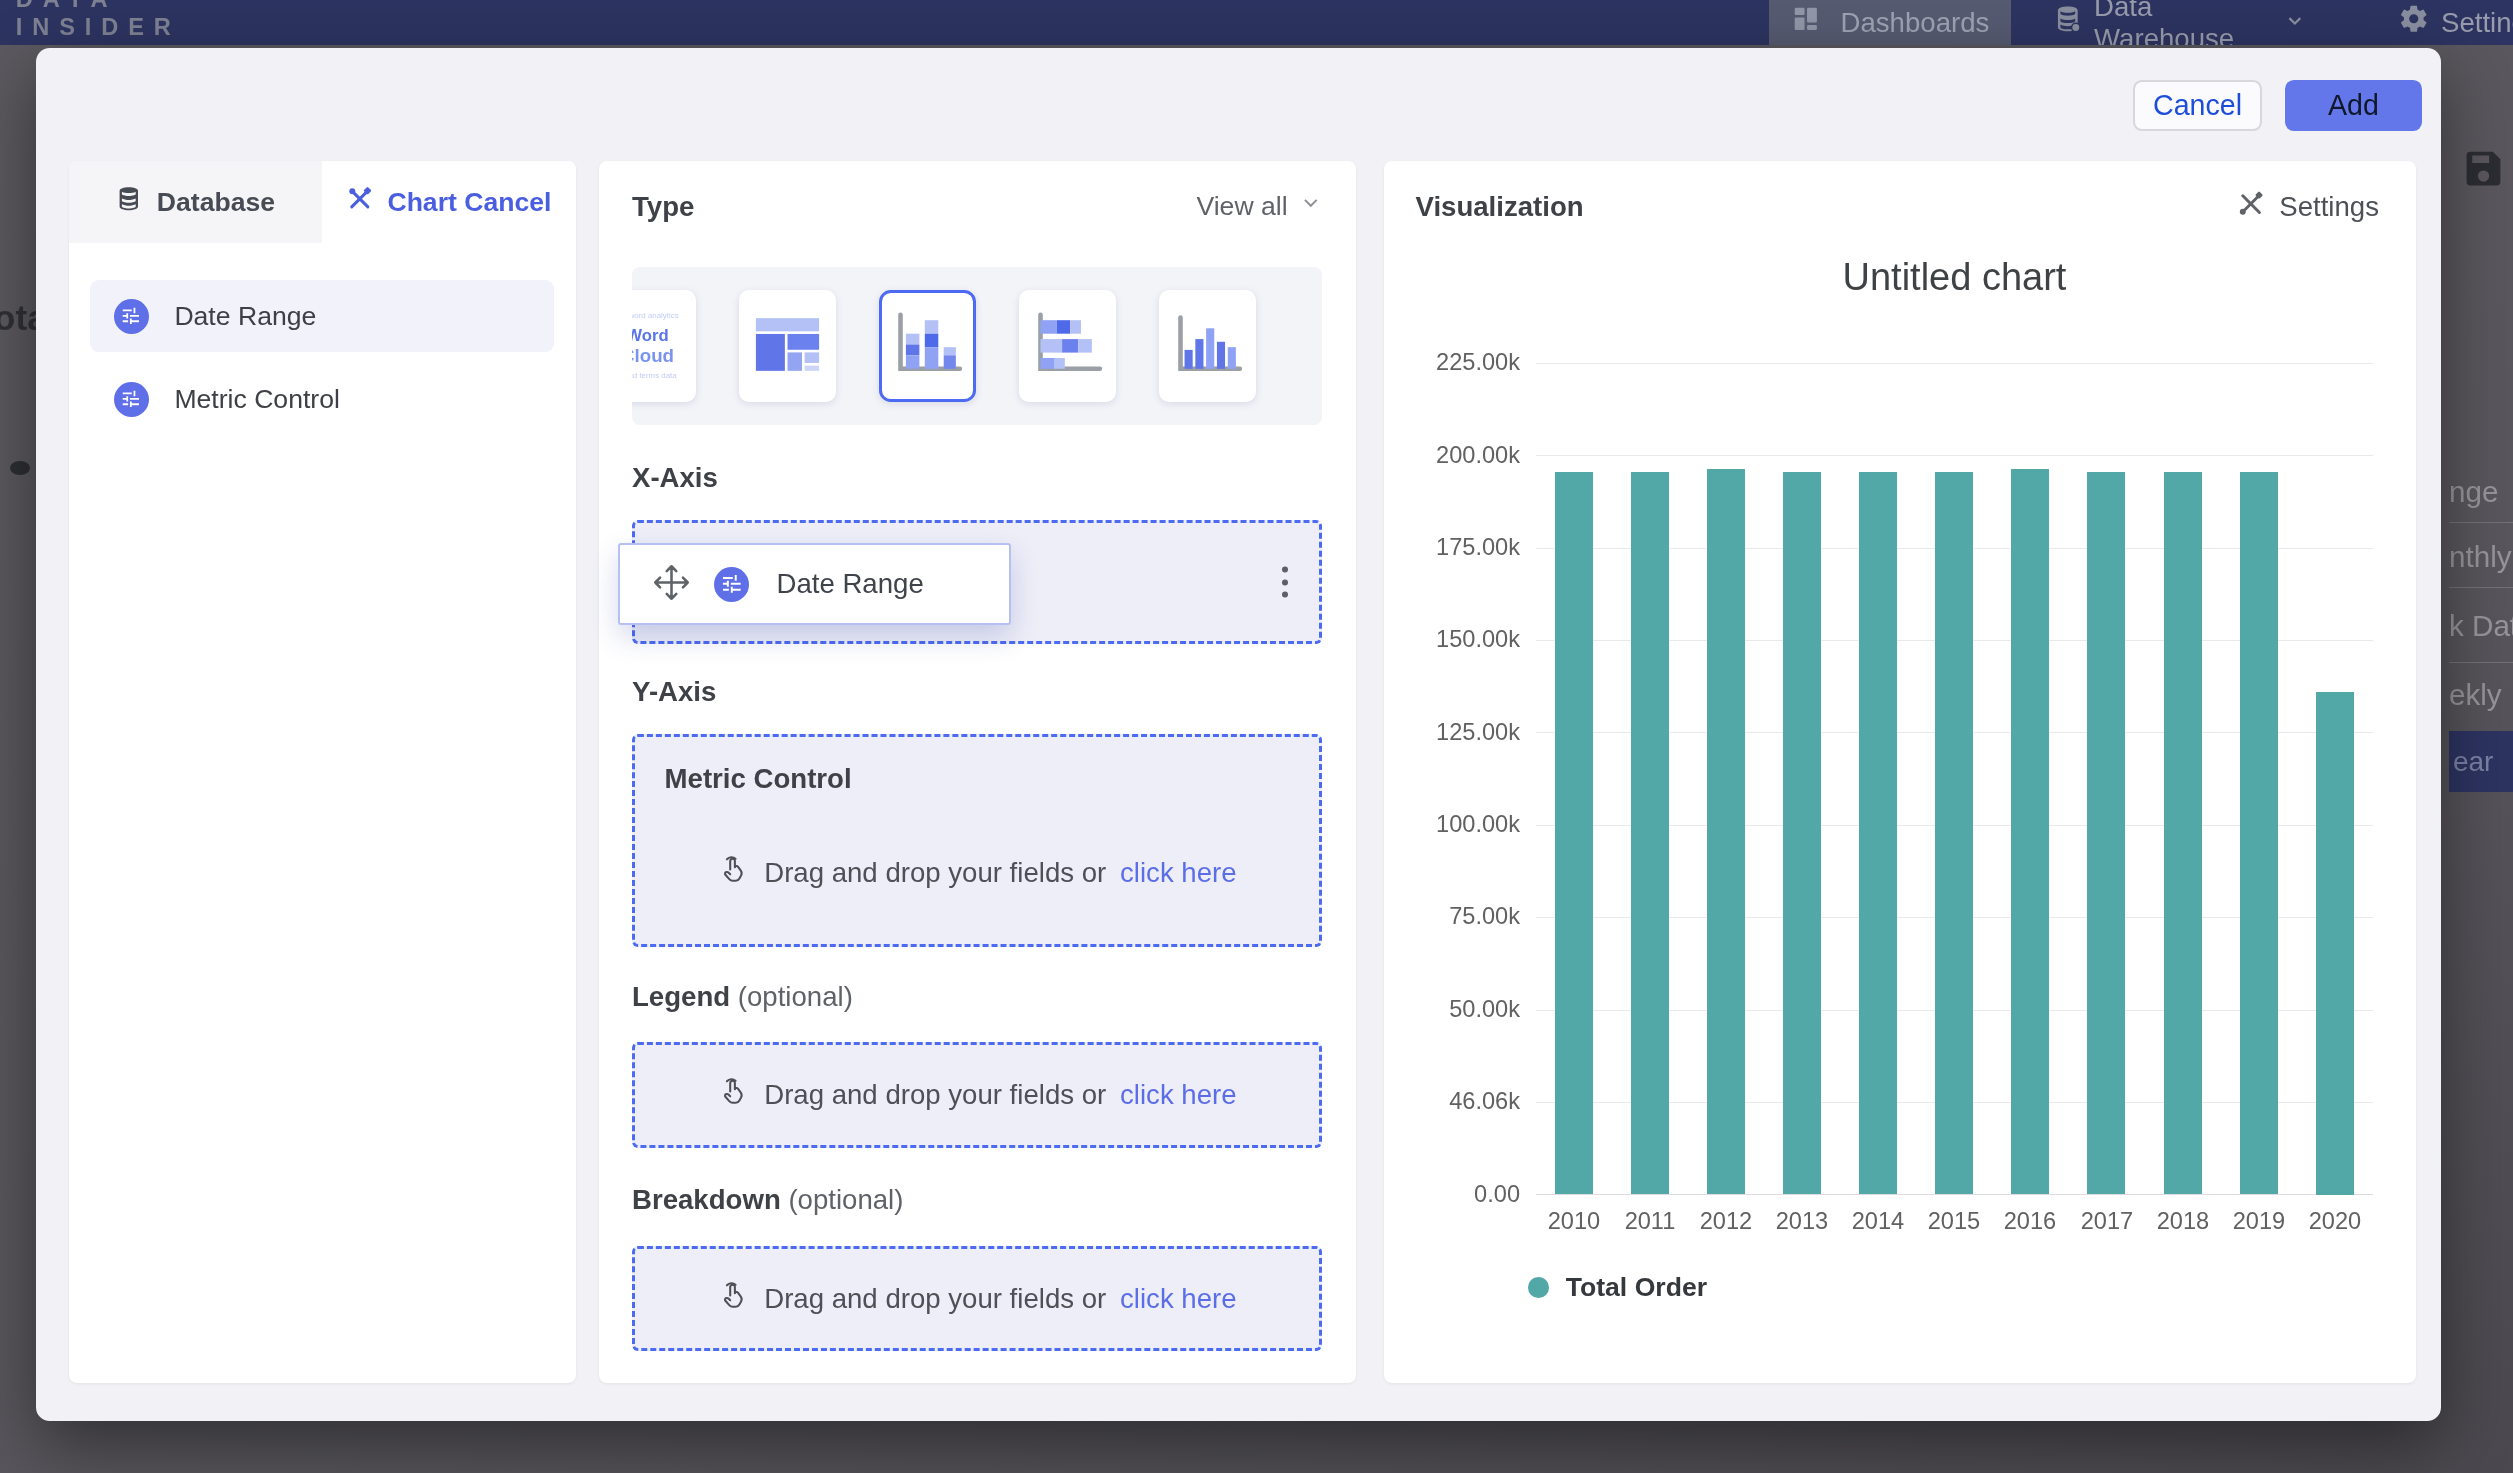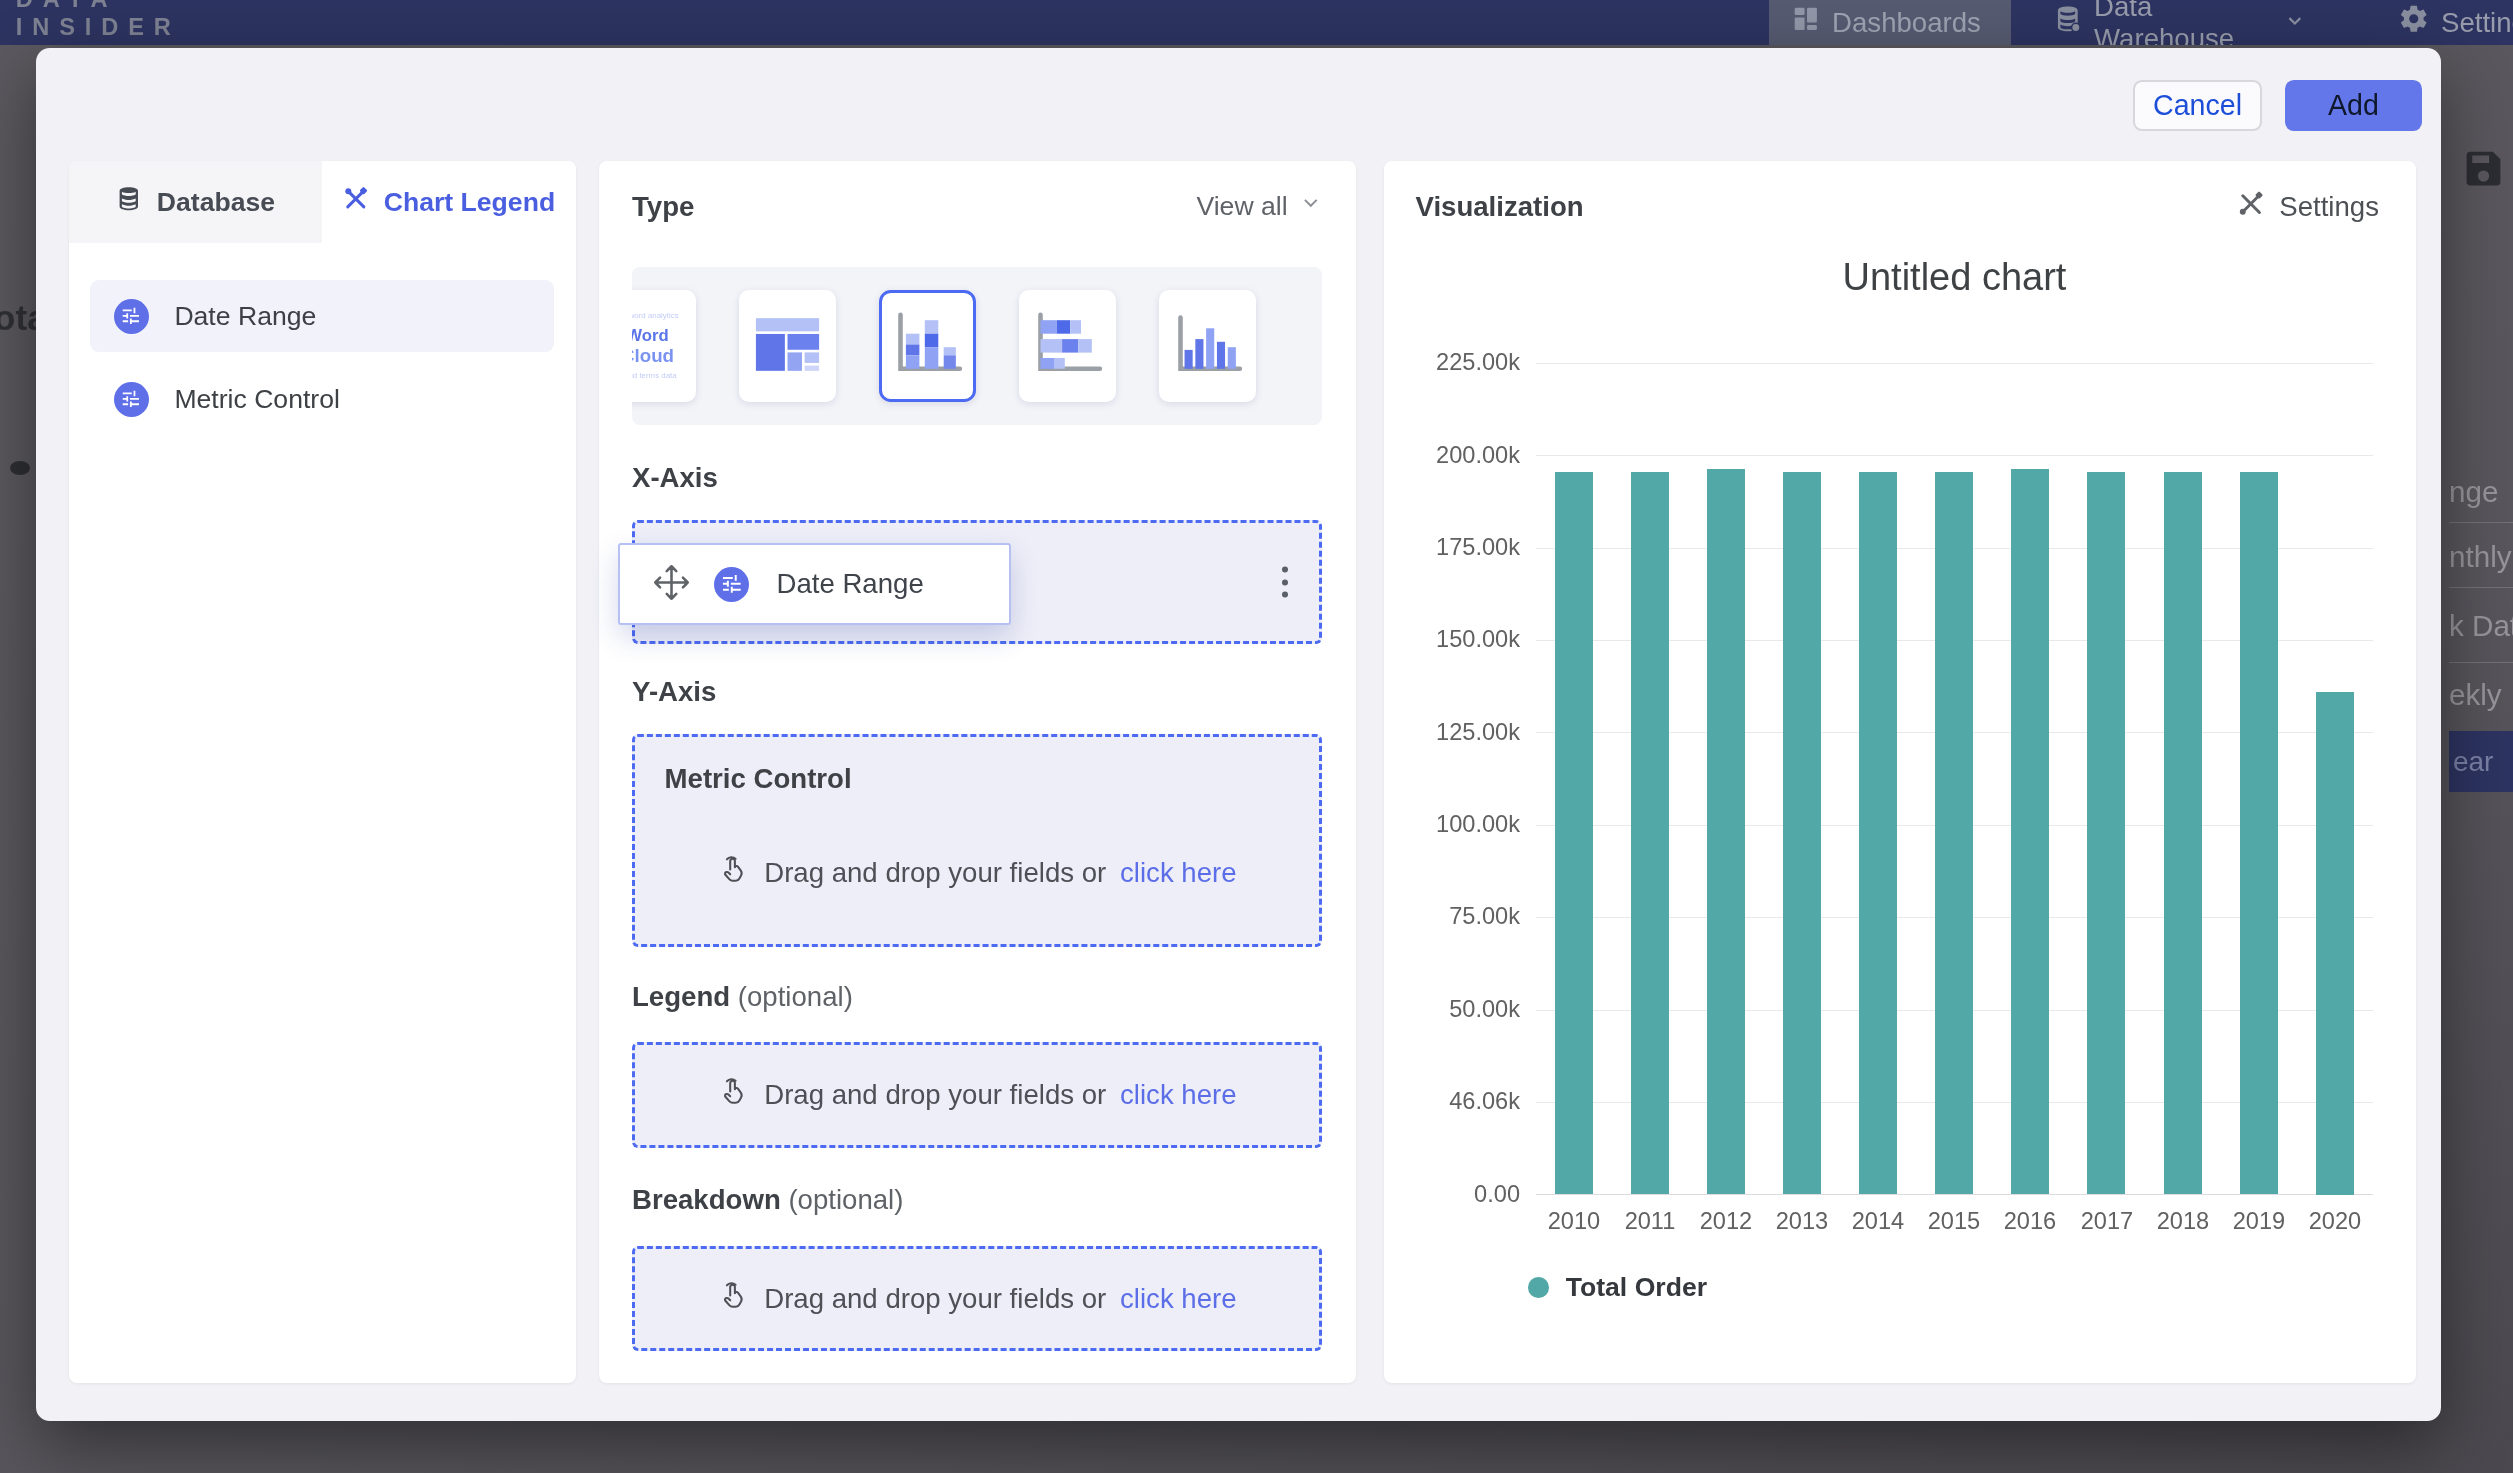--- a/index.html
+++ b/index.html
@@ -7,21 +7,21 @@
   .page{position:relative;width:2514px;height:1474px;overflow:hidden;
         font-family:"Liberation Sans", sans-serif;
         background:linear-gradient(160deg,#5c5a60 0%,#59575d 60%,#4b494f 100%);}
   
   .nav{position:absolute;left:0;top:0;width:2514px;height:45px;background:#2d3461;overflow:hidden;}
   .logo{position:absolute;left:15.8px;top:-13.8px;color:#7e8292;font-weight:700;font-size:23.6px;
         letter-spacing:9.9px;line-height:27.6px;white-space:pre;}
   .navitem{position:absolute;top:0;height:45px;display:flex;align-items:center;gap:11.8px;
            color:#989cac;font-size:27.6px;padding:0 21.7px;}
   .navitem svg{flex:0 0 auto;}
-  .navitem.active{background:#575b72;color:#9fa3b2;}
+  .navitem.active{background:#575b72;color:#9fa3b2;justify-content:space-between;}
   
   .frag-text{position:absolute;color:#303136;font-weight:700;}
   .frag-dot{position:absolute;width:19.7px;height:13.8px;border-radius:50%;background:#2e2f33;}
   .bgmenu-item{position:absolute;left:2449px;color:#97959b;font-size:29.6px;white-space:nowrap;}
   .bgmenu-div{position:absolute;left:2449px;width:65px;height:1px;background:#747278;}
   .bgmenu-sel{position:absolute;left:2449px;width:65px;height:61px;background:#2d3461;
               color:#7b82a6;font-size:28px;display:flex;align-items:center;padding-left:3.9px;}
   .bgsave{position:absolute;left:2461px;top:146px;color:#2c2d33;}
   
   .modal{position:absolute;left:36px;top:48px;width:2405px;height:1373px;background:#f1f1f6;
@@ -176,21 +176,21 @@
           <span>
             <svg width="27.6" height="27.6" viewBox="0 0 24 24">
                 <g stroke="#4a5ee0" stroke-width="2.6" stroke-linecap="round" fill="none">
                   <path d="M5.5 5.5l13.5 13.5"></path>
                   <path d="M18.5 5.5L5 19"></path>
                 </g>
                 <circle cx="5.5" cy="5.5" r="2.6" fill="#4a5ee0"></circle>
                 <rect x="16.2" y="2.4" width="5" height="5" rx="1" fill="#4a5ee0" transform="rotate(45 18.7 4.9)"></rect>
               </svg>
           </span>
-          <span>Chart Legend</span>
+          <span>Chart Cancel</span>
         </div>
       </div>
 
       <div class="fieldrow hl" style="top:119px;">
         <span class="bluecircle">
           <svg width="21.7" height="21.7" viewBox="0 0 24 24" fill="#ffffff">
               <path d="M3 17v2h6v-2H3M3 5v2h10V5H3m10 16v-2h8v-2h-8v-2h-2v6h2M7 9v2H3v2h4v2h2V9H7m14 4v-2H11v2h10m-6-4h2V3h-2v6z"></path>
             </svg>
         </span>
         <span class="lbl">Date Range</span>

